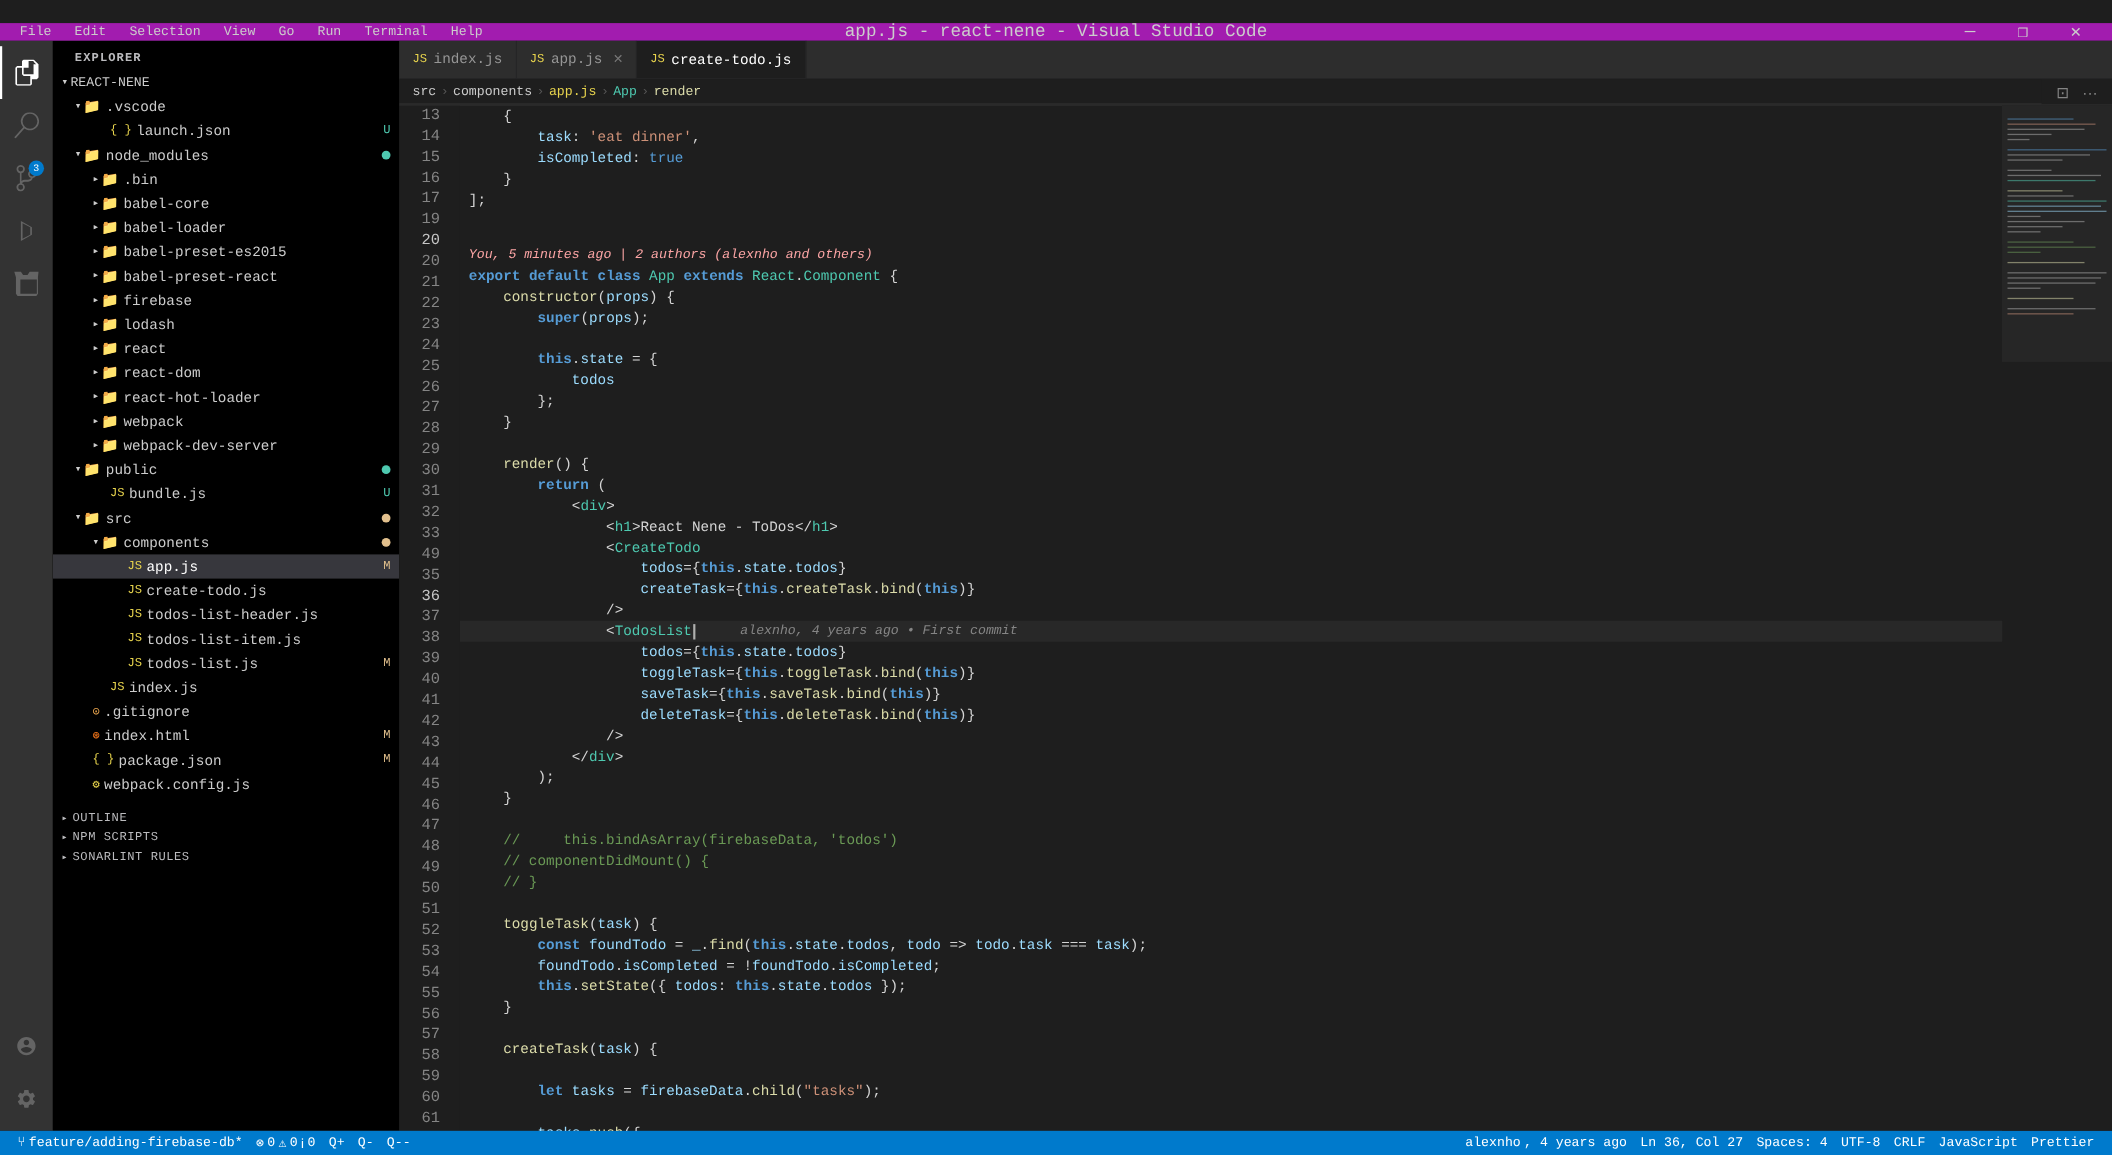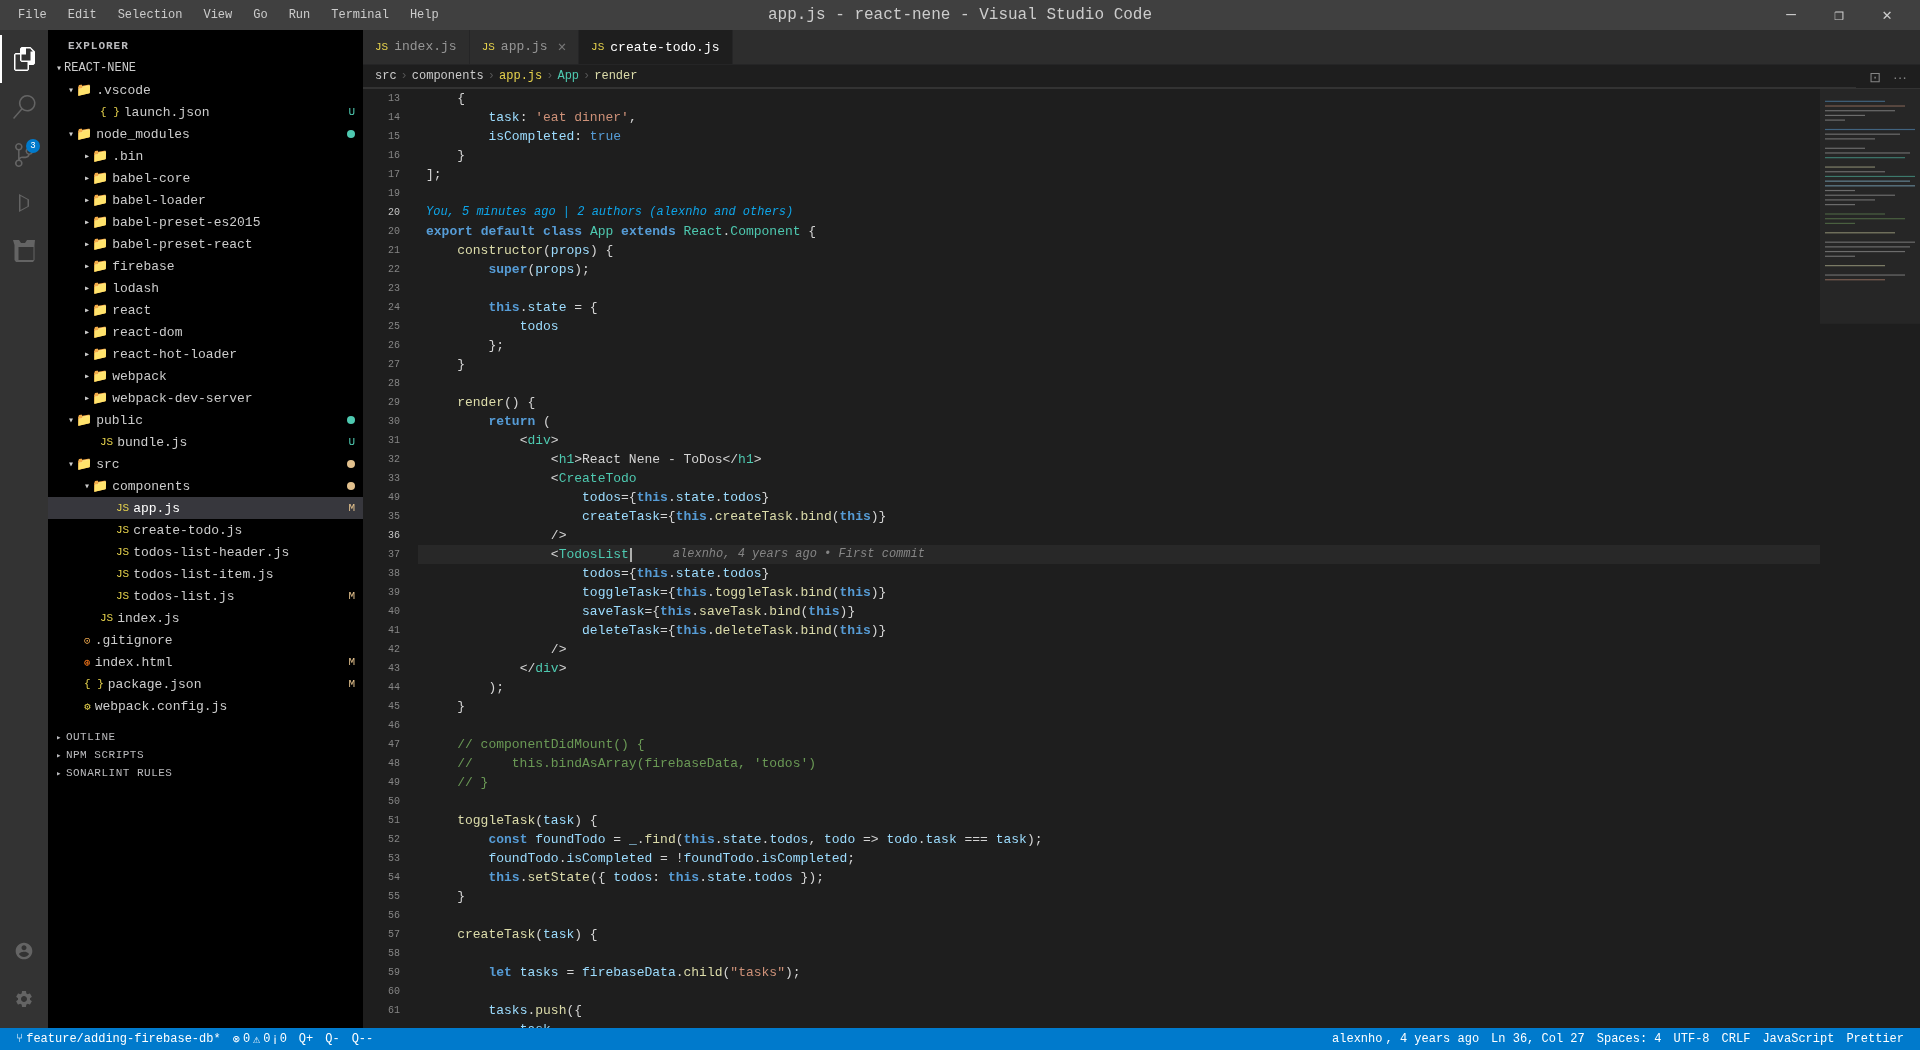--- a/index.html
+++ b/index.html
@@ -1,19 +1,19 @@
 <!DOCTYPE html>
 <html><head>
   <meta charset="utf-8">
   <style>
     * { margin: 0; padding: 0; box-sizing: border-box; }
     body { background: #1e1e1e; color: #d4d4d4; font-family: 'Consolas', 'Courier New', monospace; font-size: 13px; display: flex; flex-direction: column; height: 1050px; width: 1920px; overflow: hidden; }
 
     
-    #titlebar { background: #404040; height: 30px; display: flex; align-items: center; justify-content: space-between; padding: 0 10px; flex-shrink: 0; }
+    #titlebar { background: #a21caf; height: 16px; display: flex; align-items: center; justify-content: space-between; padding: 0 10px; flex-shrink: 0; margin-top: 21px; }
     #titlebar .title { color: #cccccc; font-size: 16px; position: absolute; left: 50%; transform: translateX(-50%); }
     #titlebar .menu-items { display: flex; gap: 5px; }
     #titlebar .menu-item { color: #cccccc; font-size: 12px; padding: 2px 8px; cursor: pointer; }
     #titlebar .window-controls { display: flex; gap: 2px; margin-left: auto; }
     #titlebar .win-btn { width: 46px; height: 30px; display: flex; align-items: center; justify-content: center; color: #cccccc; font-size: 16px; cursor: pointer; }
 
     
     #main { display: flex; flex: 1; overflow: hidden; }
 
     
@@ -56,21 +56,21 @@
     .tab-close { color: #969696; font-size: 14px; margin-left: 4px; opacity: 0.7; }
     .tab-icon-js { color: #e8d44d; font-size: 11px; }
 
     
     #breadcrumb { display: flex; align-items: center; padding: 4px 12px; background: #1e1e1e; border-bottom: 1px solid #333; font-size: 12px; color: #969696; gap: 4px; flex-shrink: 0; }
     #breadcrumb .sep { color: #555; }
     #breadcrumb .crumb { color: #cccccc; cursor: pointer; }
 
     
     #code-container { display: flex; flex: 1; overflow: hidden; }
-    #line-numbers { width: 55px; background: #1e1e1e; color: #858585; text-align: right; padding: 0 10px 0 0; font-size: 10px; line-height: 19px; overflow: hidden; flex-shrink: 0; user-select: none; padding-top: 0; }
+    #line-numbers { width: 55px; background: #1e1e1e; color: #858585; text-align: right; padding: 0 10px 0 0; font-size: 14px; line-height: 19px; overflow: hidden; flex-shrink: 0; user-select: none; padding-top: 0; }
     .line-num { height: 19px; display: flex; align-items: center; justify-content: flex-end; padding-right: 8px; }
     .line-num.active-line { color: #c6c6c6; }
     #code-content { flex: 1; overflow: auto; padding: 0; line-height: 19px; }
     .code-line { height: 19px; white-space: pre; display: flex; align-items: center; padding-left: 8px; position: relative; }
     .code-line.active-line-bg { background: #282828; }
 
     
     .kw { color: #569cd6; font-weight: bold; }
     .fn { color: #dcdcaa; }
     .str { color: #ce9178; }
@@ -452,21 +452,21 @@
         <div class="code-line"><span class="plain">        </span><span class="var">task</span><span class="plain">: </span><span class="str">'eat dinner'</span><span class="plain">,</span></div>
 
         <div class="code-line"><span class="plain">        </span><span class="var">isCompleted</span><span class="plain">: </span><span class="bool">true</span></div>
 
         <div class="code-line"><span class="plain">    }</span></div>
 
         <div class="code-line"><span class="plain">];</span></div>
 
         <div class="code-line"></div>
 
-        <div style="height:19px; display:flex; align-items:center; padding-left:8px; background:#1e1e1e; color:#0ea5e9; font-size:12px; font-style:italic;">You, 5 minutes ago | 2 authors (alexnho and others)</div>
+        <div style="height:19px; display:flex; align-items:center; padding-left:8px; background:#1e1e1e; color:#fca5a5; font-size:12px; font-style:italic;margin-top:12px;">You, 5 minutes ago | 2 authors (alexnho and others)</div>
 
         <div class="code-line"><span class="kw">export</span><span class="plain"> </span><span class="kw">default</span><span class="plain"> </span><span class="kw">class</span><span class="plain"> </span><span class="cls">App</span><span class="plain"> </span><span class="kw">extends</span><span class="plain"> </span><span class="cls">React</span><span class="plain">.</span><span class="cls">Component</span><span class="plain"> {</span></div>
 
         <div class="code-line"><span class="plain">    </span><span class="fn">constructor</span><span class="plain">(</span><span class="var">props</span><span class="plain">) {</span></div>
 
         <div class="code-line"><span class="plain">        </span><span class="kw">super</span><span class="plain">(</span><span class="var">props</span><span class="plain">);</span></div>
 
         <div class="code-line"></div>
 
         <div class="code-line"><span class="plain">        </span><span class="kw">this</span><span class="plain">.</span><span class="var">state</span><span class="plain"> = {</span></div>
@@ -511,23 +511,23 @@
         <div class="code-line"><span class="plain">                </span><span class="op">/&gt;</span></div>
 
         <div class="code-line"><span class="plain">            </span><span class="op">&lt;/</span><span class="jsx-tag">div</span><span class="op">&gt;</span></div>
 
         <div class="code-line"><span class="plain">        );</span></div>
 
         <div class="code-line"><span class="plain">    }</span></div>
 
         <div class="code-line"></div>
 
+        <div class="code-line"><span class="cmt">    //     this.bindAsArray(firebaseData, 'todos')</span></div>
+
         <div class="code-line"><span class="cmt">    // componentDidMount() {</span></div>
-
-        <div class="code-line"><span class="cmt">    //     this.bindAsArray(firebaseData, 'todos')</span></div>
 
         <div class="code-line"><span class="cmt">    // }</span></div>
 
         <div class="code-line"></div>
 
         <div class="code-line"><span class="plain">    </span><span class="fn">toggleTask</span><span class="plain">(</span><span class="var">task</span><span class="plain">) {</span></div>
 
         <div class="code-line"><span class="plain">        </span><span class="kw">const</span><span class="plain"> </span><span class="var">foundTodo</span><span class="plain"> = </span><span class="var">_</span><span class="plain">.</span><span class="fn">find</span><span class="plain">(</span><span class="kw">this</span><span class="plain">.</span><span class="var">state</span><span class="plain">.</span><span class="var">todos</span><span class="plain">, </span><span class="var">todo</span><span class="plain"> =&gt; </span><span class="var">todo</span><span class="plain">.</span><span class="var">task</span><span class="plain"> === </span><span class="var">task</span><span class="plain">);</span></div>
 
         <div class="code-line"><span class="plain">        </span><span class="var">foundTodo</span><span class="plain">.</span><span class="var">isCompleted</span><span class="plain"> = !</span><span class="var">foundTodo</span><span class="plain">.</span><span class="var">isCompleted</span><span class="plain">;</span></div>

